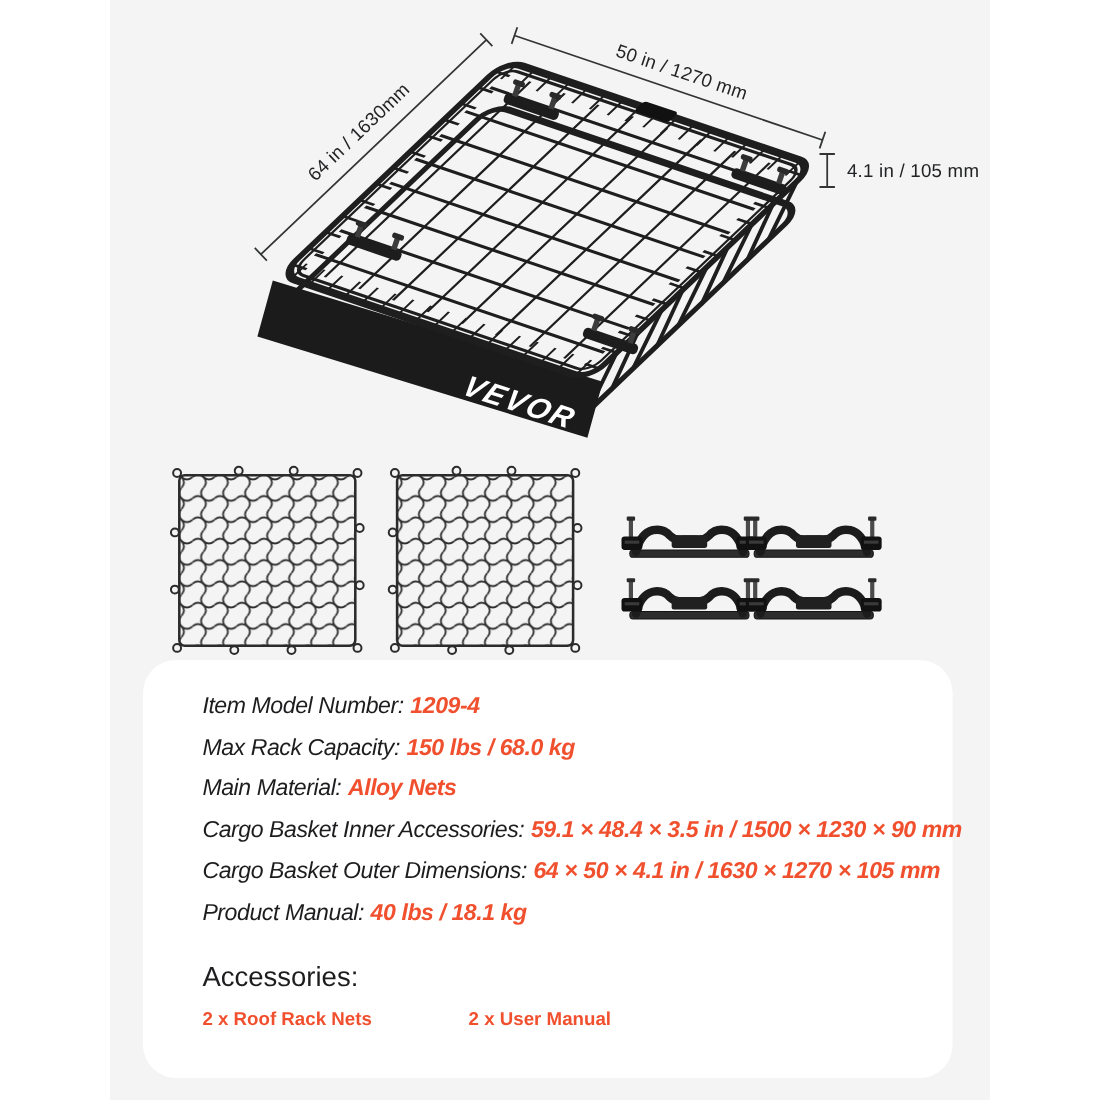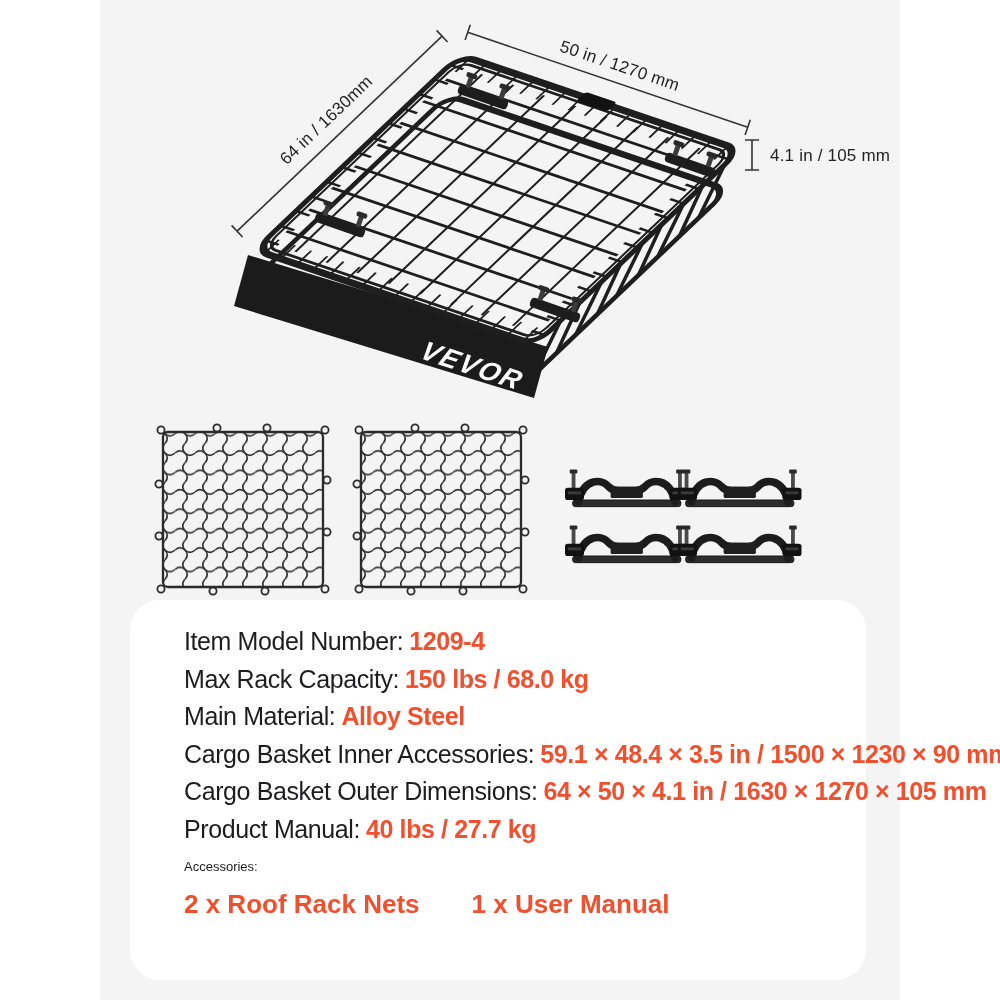--- a/index.html
+++ b/index.html
@@ -4,25 +4,25 @@
 <style>
   html,body{margin:0;padding:0;background:#ffffff;}
   body{width:1000px;height:1000px;position:relative;font-family:"Liberation Sans",sans-serif;overflow:hidden;}
   .panel{position:absolute;left:100px;top:0;width:800px;height:1000px;background:#f4f4f5;}
   .art{position:absolute;left:0;top:0;}
   .spec-card{
     position:absolute;left:130px;top:600px;width:736px;height:380px;
     background:#ffffff;border-radius:30px;box-sizing:border-box;
     padding:23px 20px 0 54px;
   }
-  .spec-row{line-height:37.5px;font-size:25px;letter-spacing:-0.4px;white-space:nowrap;color:#1d1d1f;}
+  .spec-row{line-height:37.5px;font-size:21px;letter-spacing:-0.4px;white-space:nowrap;color:#1d1d1f;font-style:italic;}
   .spec-row .lbl{font-weight:400;color:#1d1d1f;}
   .spec-row .val{font-weight:700;color:#f1502e;margin-left:6px;}
-  .acc-label{line-height:37.5px;font-size:13px;color:#1d1d1f;font-weight:400;}
-  .acc-row{display:flex;gap:52px;line-height:37.5px;font-size:26px;}
+  .acc-label{margin-top:22px;line-height:37.5px;font-size:25px;color:#1d1d1f;font-weight:400;}
+  .acc-row{display:flex;gap:88px;line-height:37.5px;font-size:17px;}
   .acc-item{font-weight:700;color:#f1502e;white-space:nowrap;}
   .dim-text{font-size:17px;fill:#222324;letter-spacing:0.2px;}
   .vevor-text{font-size:27px;font-weight:700;font-style:italic;fill:#ffffff;letter-spacing:2px;}
 </style>
 </head>
 <body>
 
 <div class="panel">
   <svg class="art" width="800" height="1000" viewBox="0 0 800 1000">
     <defs>
@@ -156,30 +156,30 @@
 </div>
 
 <div class="spec-card">
   <div class="spec-row">
     <span class="lbl">Item Model Number:</span><span class="val">1209-4</span>
   </div>
   <div class="spec-row">
     <span class="lbl">Max Rack Capacity:</span><span class="val">150 lbs / 68.0 kg</span>
   </div>
   <div class="spec-row">
-    <span class="lbl">Main Material:</span><span class="val">Alloy Steel</span>
+    <span class="lbl">Main Material:</span><span class="val">Alloy Nets</span>
   </div>
   <div class="spec-row">
     <span class="lbl">Cargo Basket Inner Accessories:</span><span class="val">59.1 × 48.4 × 3.5 in / 1500 × 1230 × 90 mm</span>
   </div>
   <div class="spec-row">
     <span class="lbl">Cargo Basket Outer Dimensions:</span><span class="val">64 × 50 × 4.1 in / 1630 × 1270 × 105 mm</span>
   </div>
   <div class="spec-row">
-    <span class="lbl">Product Manual:</span><span class="val">40 lbs / 27.7 kg</span>
+    <span class="lbl">Product Manual:</span><span class="val">40 lbs / 18.1 kg</span>
   </div>
 
   <div class="acc-label">Accessories:</div>
   <div class="acc-row">
     <span class="acc-item">2 x Roof Rack Nets</span>
-    <span class="acc-item">1 x User Manual</span>
+    <span class="acc-item">2 x User Manual</span>
   </div>
 </div>
 
 </body></html>

